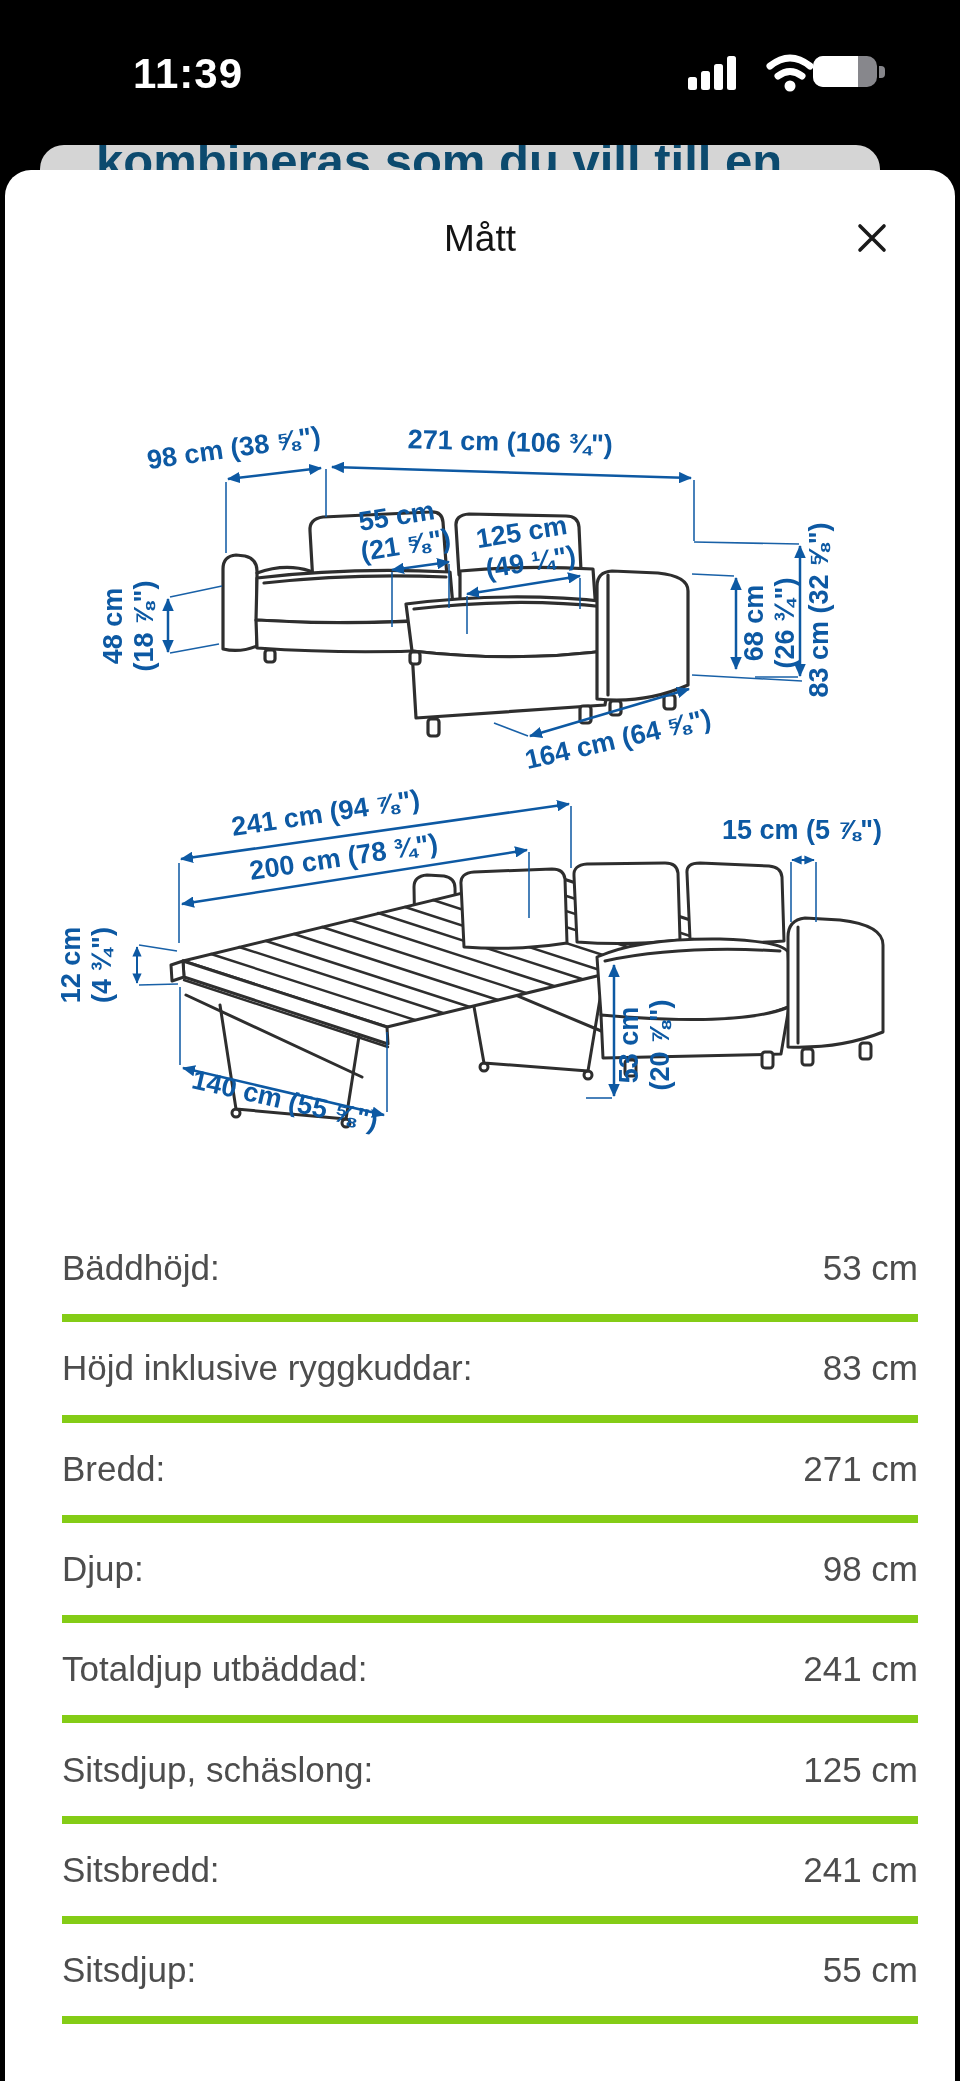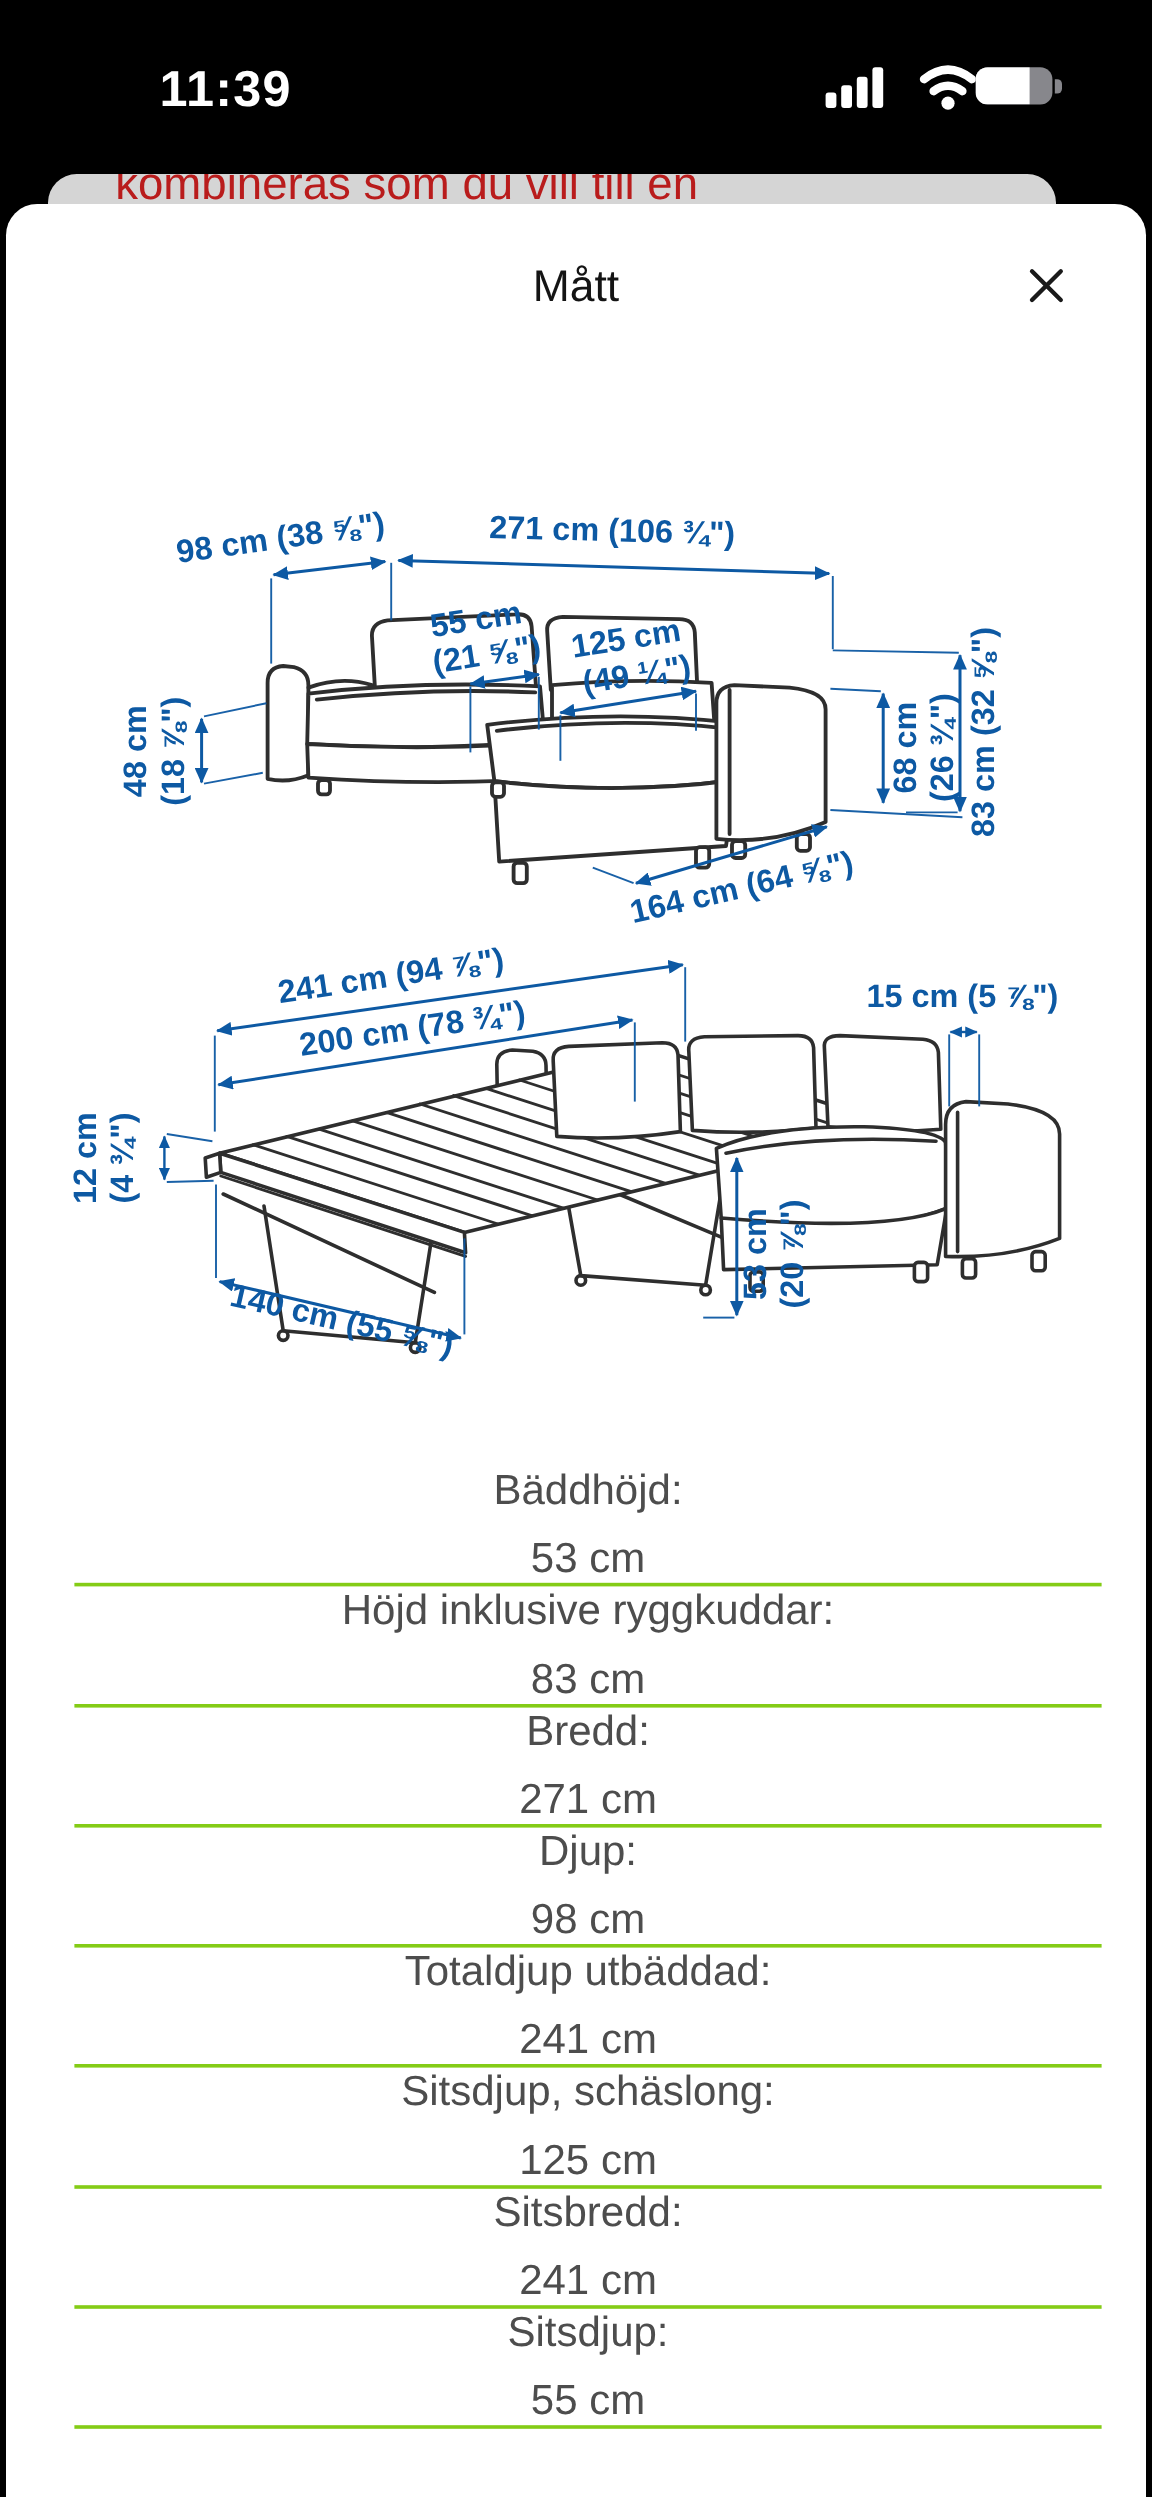--- a/index.html
+++ b/index.html
@@ -15,32 +15,32 @@
   .sig{left:688px;top:56px;width:52px;height:34px;}
   .sig span{position:absolute;bottom:0;width:9px;background:#fff;border-radius:2.5px;}
   .wifi{left:766px;top:52px;}
   .batt{left:813px;top:56px;width:64px;height:31px;border-radius:10px;background:#87878c;overflow:hidden;}
   .batt .fill{position:absolute;left:0;top:0;height:31px;width:45px;background:#fff;}
   .batt .pct{position:absolute;left:0;top:0;width:45px;height:31px;display:flex;align-items:center;justify-content:center;
     color:#000;font-size:24px;font-weight:normal;margin-top:32px;}
   .batt-nub{left:879px;top:66px;width:6px;height:12px;background:#86868b;border-radius:0 4px 4px 0;}
   
   .bg-card{left:40px;top:145px;width:840px;height:60px;background:#d5d5d5;border-radius:24px 24px 0 0;overflow:hidden;}
-  .bg-card .clip-text{position:absolute;left:56px;top:-12px;width:760px;color:#b91c1c;font-size:38px;font-weight:normal;white-space:nowrap;}
+  .bg-card .clip-text{position:absolute;left:56px;top:-12px;width:760px;color:#0c4a6e;font-size:49px;font-weight:bold;white-space:nowrap;}
   
   .modal{left:5px;top:170px;width:950px;height:1911px;background:#fff;border-radius:26px 26px 0 0;}
   .modal-title{left:0;top:48px;width:950px;text-align:center;color:#141414;font-size:37px;font-weight:normal;}
   .close-btn{left:846px;top:48px;width:44px;height:44px;background:none;border:none;padding:0;cursor:pointer;}
   
   .fig1{left:55px;top:235px;}
   .fig2{left:35px;top:605px;}
   svg text.dim{font-family:"Liberation Sans","DejaVu Sans",sans-serif;font-size:27px;font-weight:bold;fill:#0d59a3;}
   
   .spec{left:57px;top:1052px;width:856px;}
-  .spec .row{height:100.3px;display:flex;align-items:center;justify-content:space-between;border-bottom:3px solid #84cc16;flex-direction:column;}
+  .spec .row{height:100.3px;display:flex;align-items:center;justify-content:space-between;border-bottom:8px solid #84cc16;}
   .spec .row span{color:#4d4d4d;font-size:35px;}
 </style>
 </head>
 <body>
 
 <div class="screen">
 
   <div class="abs statusbar">
     <div class="abs time">11:39</div>
     <div class="abs sig">

